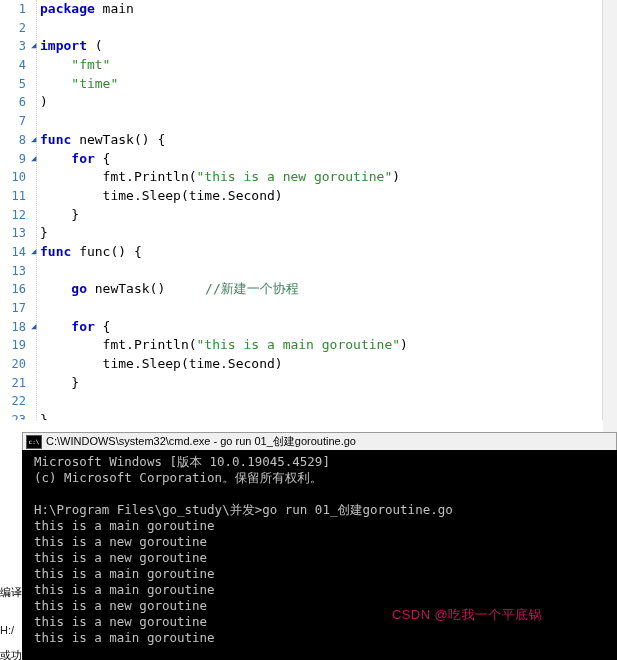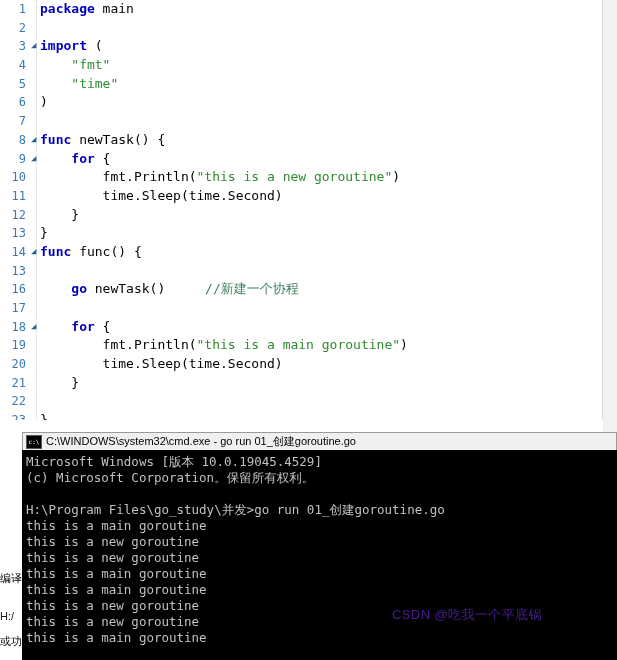--- a/index.html
+++ b/index.html
@@ -125,50 +125,50 @@
     margin-right: 4px;
     font-family: "DejaVu Sans Mono", monospace;
     flex: 0 0 auto;
   }
   .console-body {
     background: #000000;
     color: #c0c0c0;
     font-family: "DejaVu Sans Mono", monospace;
     font-size: 12.5px;
     line-height: 16px;
-    padding: 4px 0 0 4px;
+    padding: 4px 0 0 12px;
     height: 163px;
     box-sizing: border-box;
     white-space: pre;
   }
 
   
   .left-overlay {
     position: absolute;
     left: 0;
     top: 432px;
     width: 22px;
     height: 228px;
     background: #ffffff;
     font-family: "Liberation Sans", sans-serif;
     font-size: 11px;
     color: #000000;
     overflow: hidden;
   }
-  .left-overlay div { line-height: 13px; white-space: nowrap; }
+  .left-overlay div { line-height: 13px; white-space: nowrap; margin-top: 14px; }
   .lo1 { position: absolute; top: 140px; left: 0; }
   .lo2 { position: absolute; top: 178px; left: 0; color: #1a1a1a; }
   .lo3 { position: absolute; top: 203px; left: 0; }
 
   
   .watermark {
     position: absolute;
     left: 392px;
     top: 606px;
-    color: #4c1d95;
+    color: #be185d;
     font-family: "Liberation Sans", sans-serif;
     font-size: 13px;
     letter-spacing: 0.4px;
     white-space: nowrap;
   }
   .scroll-strip-bottom {
     position: absolute;
     left: 0; top: 420px;
     width: 603px;
     height: 12px;

